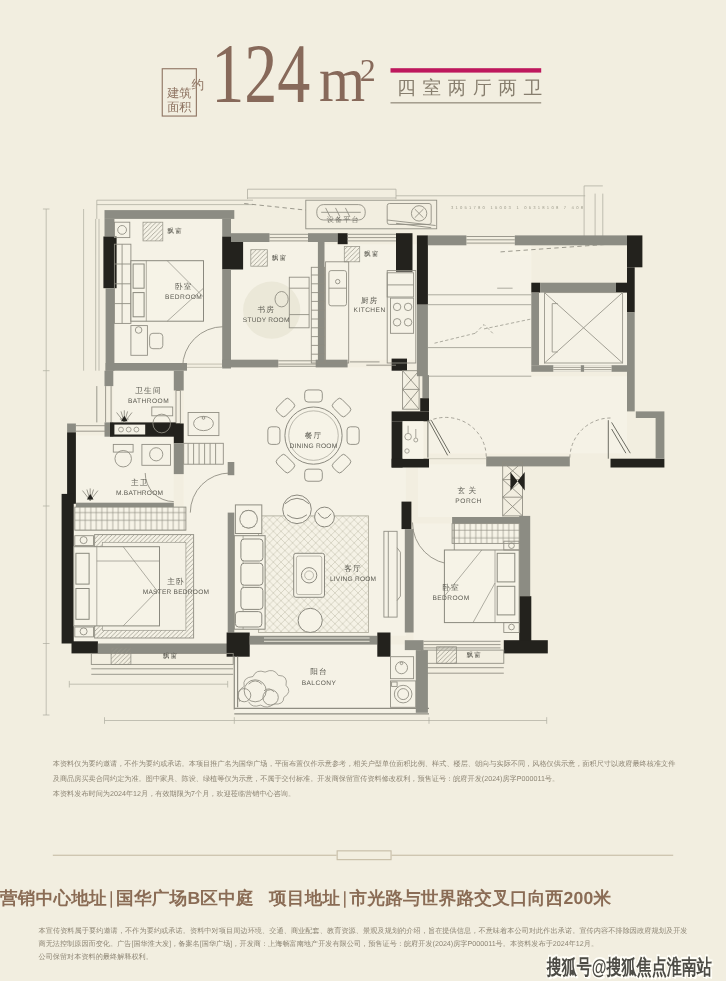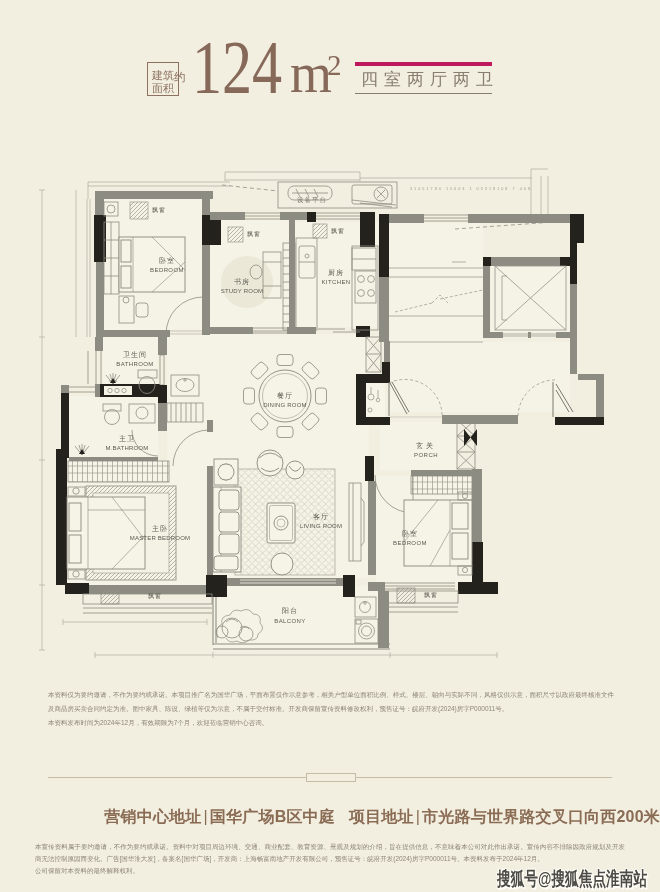--- a/index.html
+++ b/index.html
@@ -3,21 +3,21 @@
 <meta charset="utf-8">
 <style>
   html,body{margin:0;padding:0;}
   body{width:660px;height:892px;background:#f2eee0;position:relative;overflow:hidden;
        font-family:"Liberation Sans",sans-serif;}
   .abs{position:absolute;}
 </style>
 </head>
 <body>
 
-<div class="abs" style="left:147px;top:62px;width:30px;height:26px;border:1px solid #8d7260;color:#8d7260;font-size:11px;line-height:13px;text-align:center;padding-top:6px;">建筑<br>面积</div>
+<div class="abs" style="left:147px;top:62px;width:30px;height:26px;border:1px solid #8d7260;color:#8d7260;font-size:11px;line-height:13px;text-align:center;padding-top:16px;">建筑<br>面积</div>
 
 <div class="abs" style="left:174px;top:70px;color:#8d7260;font-size:11.5px;background:transparent;">约</div>
 
 <div class="abs" style="left:192px;top:29px;color:#87695a;font-family:'Liberation Serif',serif;font-size:77px;line-height:77px;letter-spacing:0px;transform:scaleX(0.78);transform-origin:0 0;">124</div>
 <div class="abs" style="left:290px;top:44px;color:#87695a;font-family:'Liberation Serif',serif;font-size:58px;line-height:58px;transform:scaleX(0.93);transform-origin:0 0;">m</div>
 <div class="abs" style="left:327px;top:51px;color:#87695a;font-family:'Liberation Serif',serif;font-size:29px;line-height:29px;">2</div>
 
 <div class="abs" style="left:355px;top:62px;width:137px;border-top:4px solid #be185d;border-bottom:1px solid #877e6e;color:#877e6e;font-size:17px;height:27px;line-height:27px;text-align:center;letter-spacing:6px;text-indent:6px;white-space:nowrap;">四室两厅两卫</div>
 
 <svg class="abs" style="left:0;top:140px;" width="660" height="530" viewBox="0 140 660 530">
@@ -535,17 +535,17 @@
     </g>
 
 <rect x="378" y="591" width="11" height="57" fill="#8c8c83"></rect>
   </svg>
 
 <div class="abs" style="left:48px;top:688px;width:566px;color:#8e8675;font-size:6.5px;line-height:13.8px;text-align:justify;">本资料仅为要约邀请，不作为要约或承诺。本项目推广名为国华广场，平面布置仅作示意参考，相关户型单位面积比例、样式、楼层、朝向与实际不同，风格仅供示意，面积尺寸以政府最终核准文件及商品房买卖合同约定为准。图中家具、陈设、绿植等仅为示意，不属于交付标准。开发商保留宣传资料修改权利，预售证号：皖府开发(2024)房字P000011号。<br>本资料发布时间为2024年12月，有效期限为7个月，欢迎莅临营销中心咨询。</div>
 
 <div class="abs" style="left:48px;top:777px;width:564px;border-top:1px solid #c6bca6;"></div>
 <div class="abs" style="left:306px;top:773px;width:48px;height:7px;border:1px solid #c6bca6;background:#f2eee0;"></div>
 
-<div class="abs" style="left:0;top:807px;width:660px;text-align:right;color:#8a6c55;font-size:16px;font-weight:bold;letter-spacing:0.2px;white-space:nowrap;">营销中心地址<span style="font-weight:normal;padding:0 2px;">|</span>国华广场B区中庭&nbsp;&nbsp;&nbsp;项目地址<span style="font-weight:normal;padding:0 2px;">|</span>市光路与世界路交叉口向西200米</div>
+<div class="abs" style="left:0;top:807px;width:660px;text-align:left;color:#8a6c55;font-size:16px;font-weight:bold;letter-spacing:0.2px;white-space:nowrap;">营销中心地址<span style="font-weight:normal;padding:0 2px;">|</span>国华广场B区中庭&nbsp;&nbsp;&nbsp;项目地址<span style="font-weight:normal;padding:0 2px;">|</span>市光路与世界路交叉口向西200米</div>
 
 <div class="abs" style="left:35px;top:841px;width:590px;color:#8e8675;font-size:6.5px;line-height:12px;text-align:justify;">本宣传资料属于要约邀请，不作为要约或承诺。资料中对项目周边环境、交通、商业配套、教育资源、景观及规划的介绍，旨在提供信息，不意味着本公司对此作出承诺。宣传内容不排除因政府规划及开发商无法控制原因而变化。广告[国华淮大发]，备案名[国华广场]，开发商：上海畅富南地产开发有限公司，预售证号：皖府开发(2024)房字P000011号。本资料发布于2024年12月。<br>公司保留对本资料的最终解释权利。</div>
 
 <div class="abs" style="left:497px;top:866px;color:#4c4b45;font-size:19px;letter-spacing:0;transform:scaleX(0.72);transform-origin:0 0;font-weight:bold;white-space:nowrap;text-shadow:-1px -1px 0 #fffef8,1px -1px 0 #fffef8,-1px 1px 0 #fffef8,1px 1px 0 #fffef8,2px 2px 0 #fffef8;">搜狐号@搜狐焦点淮南站</div>
 
 </body></html>

